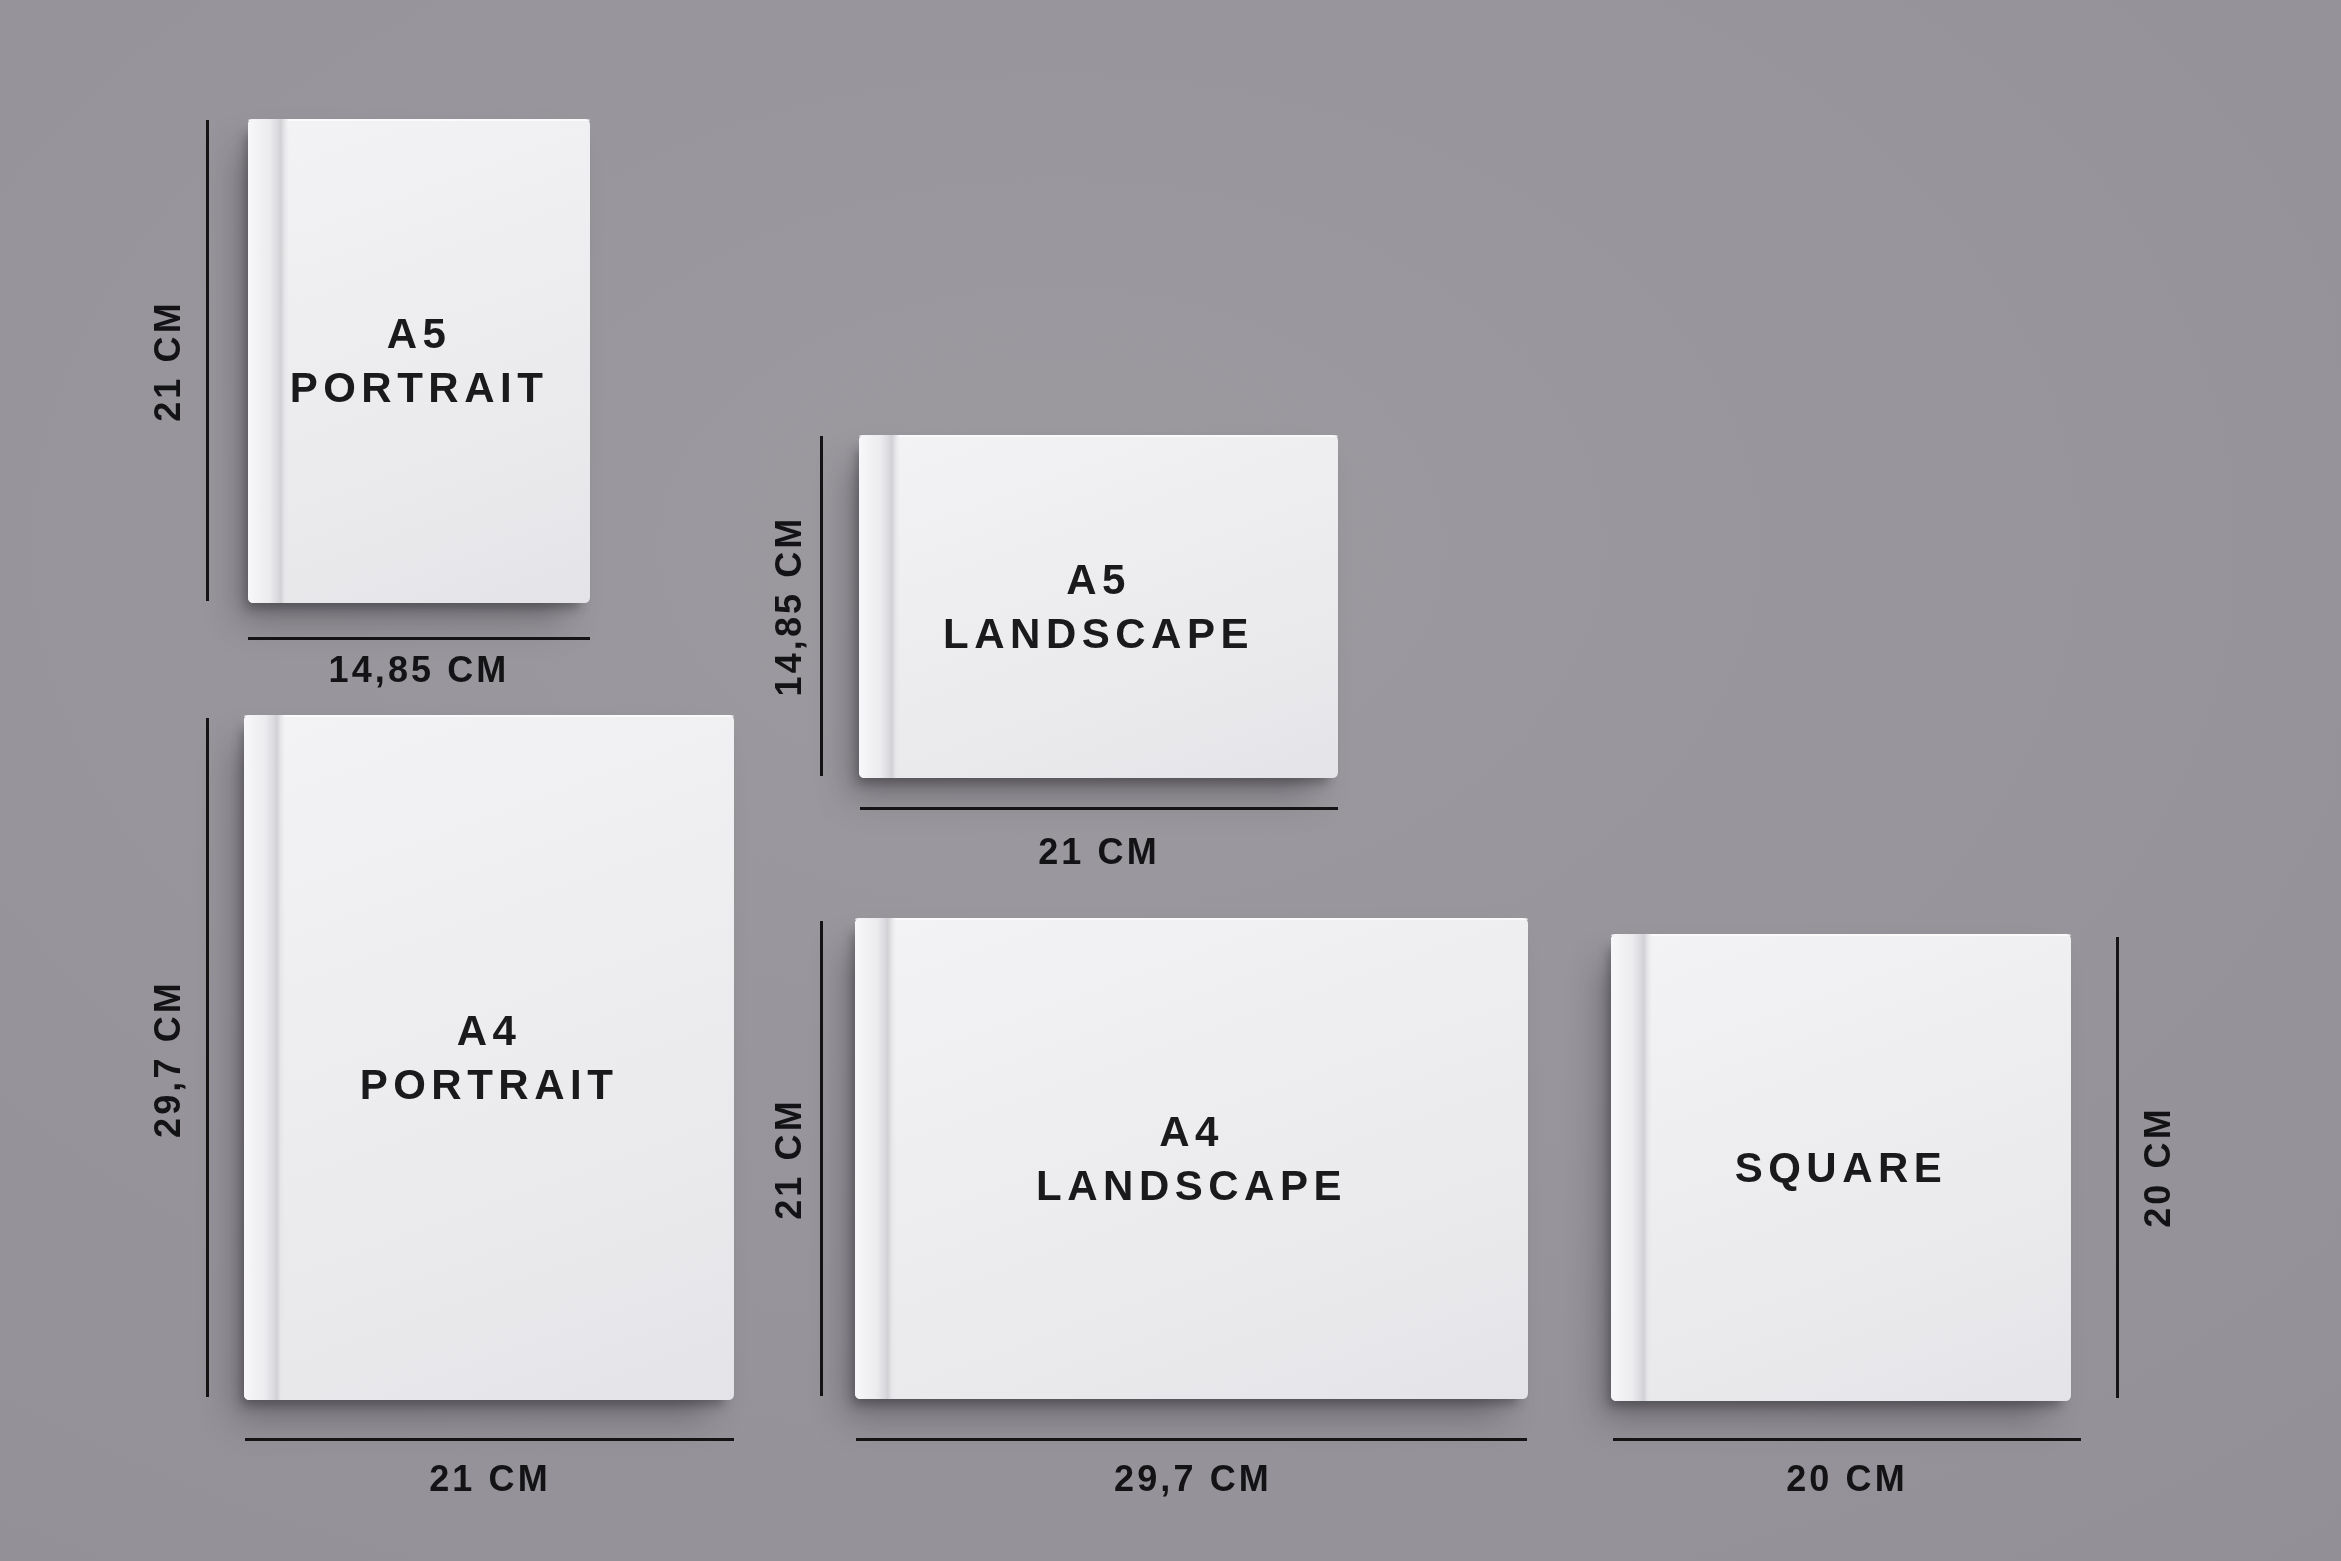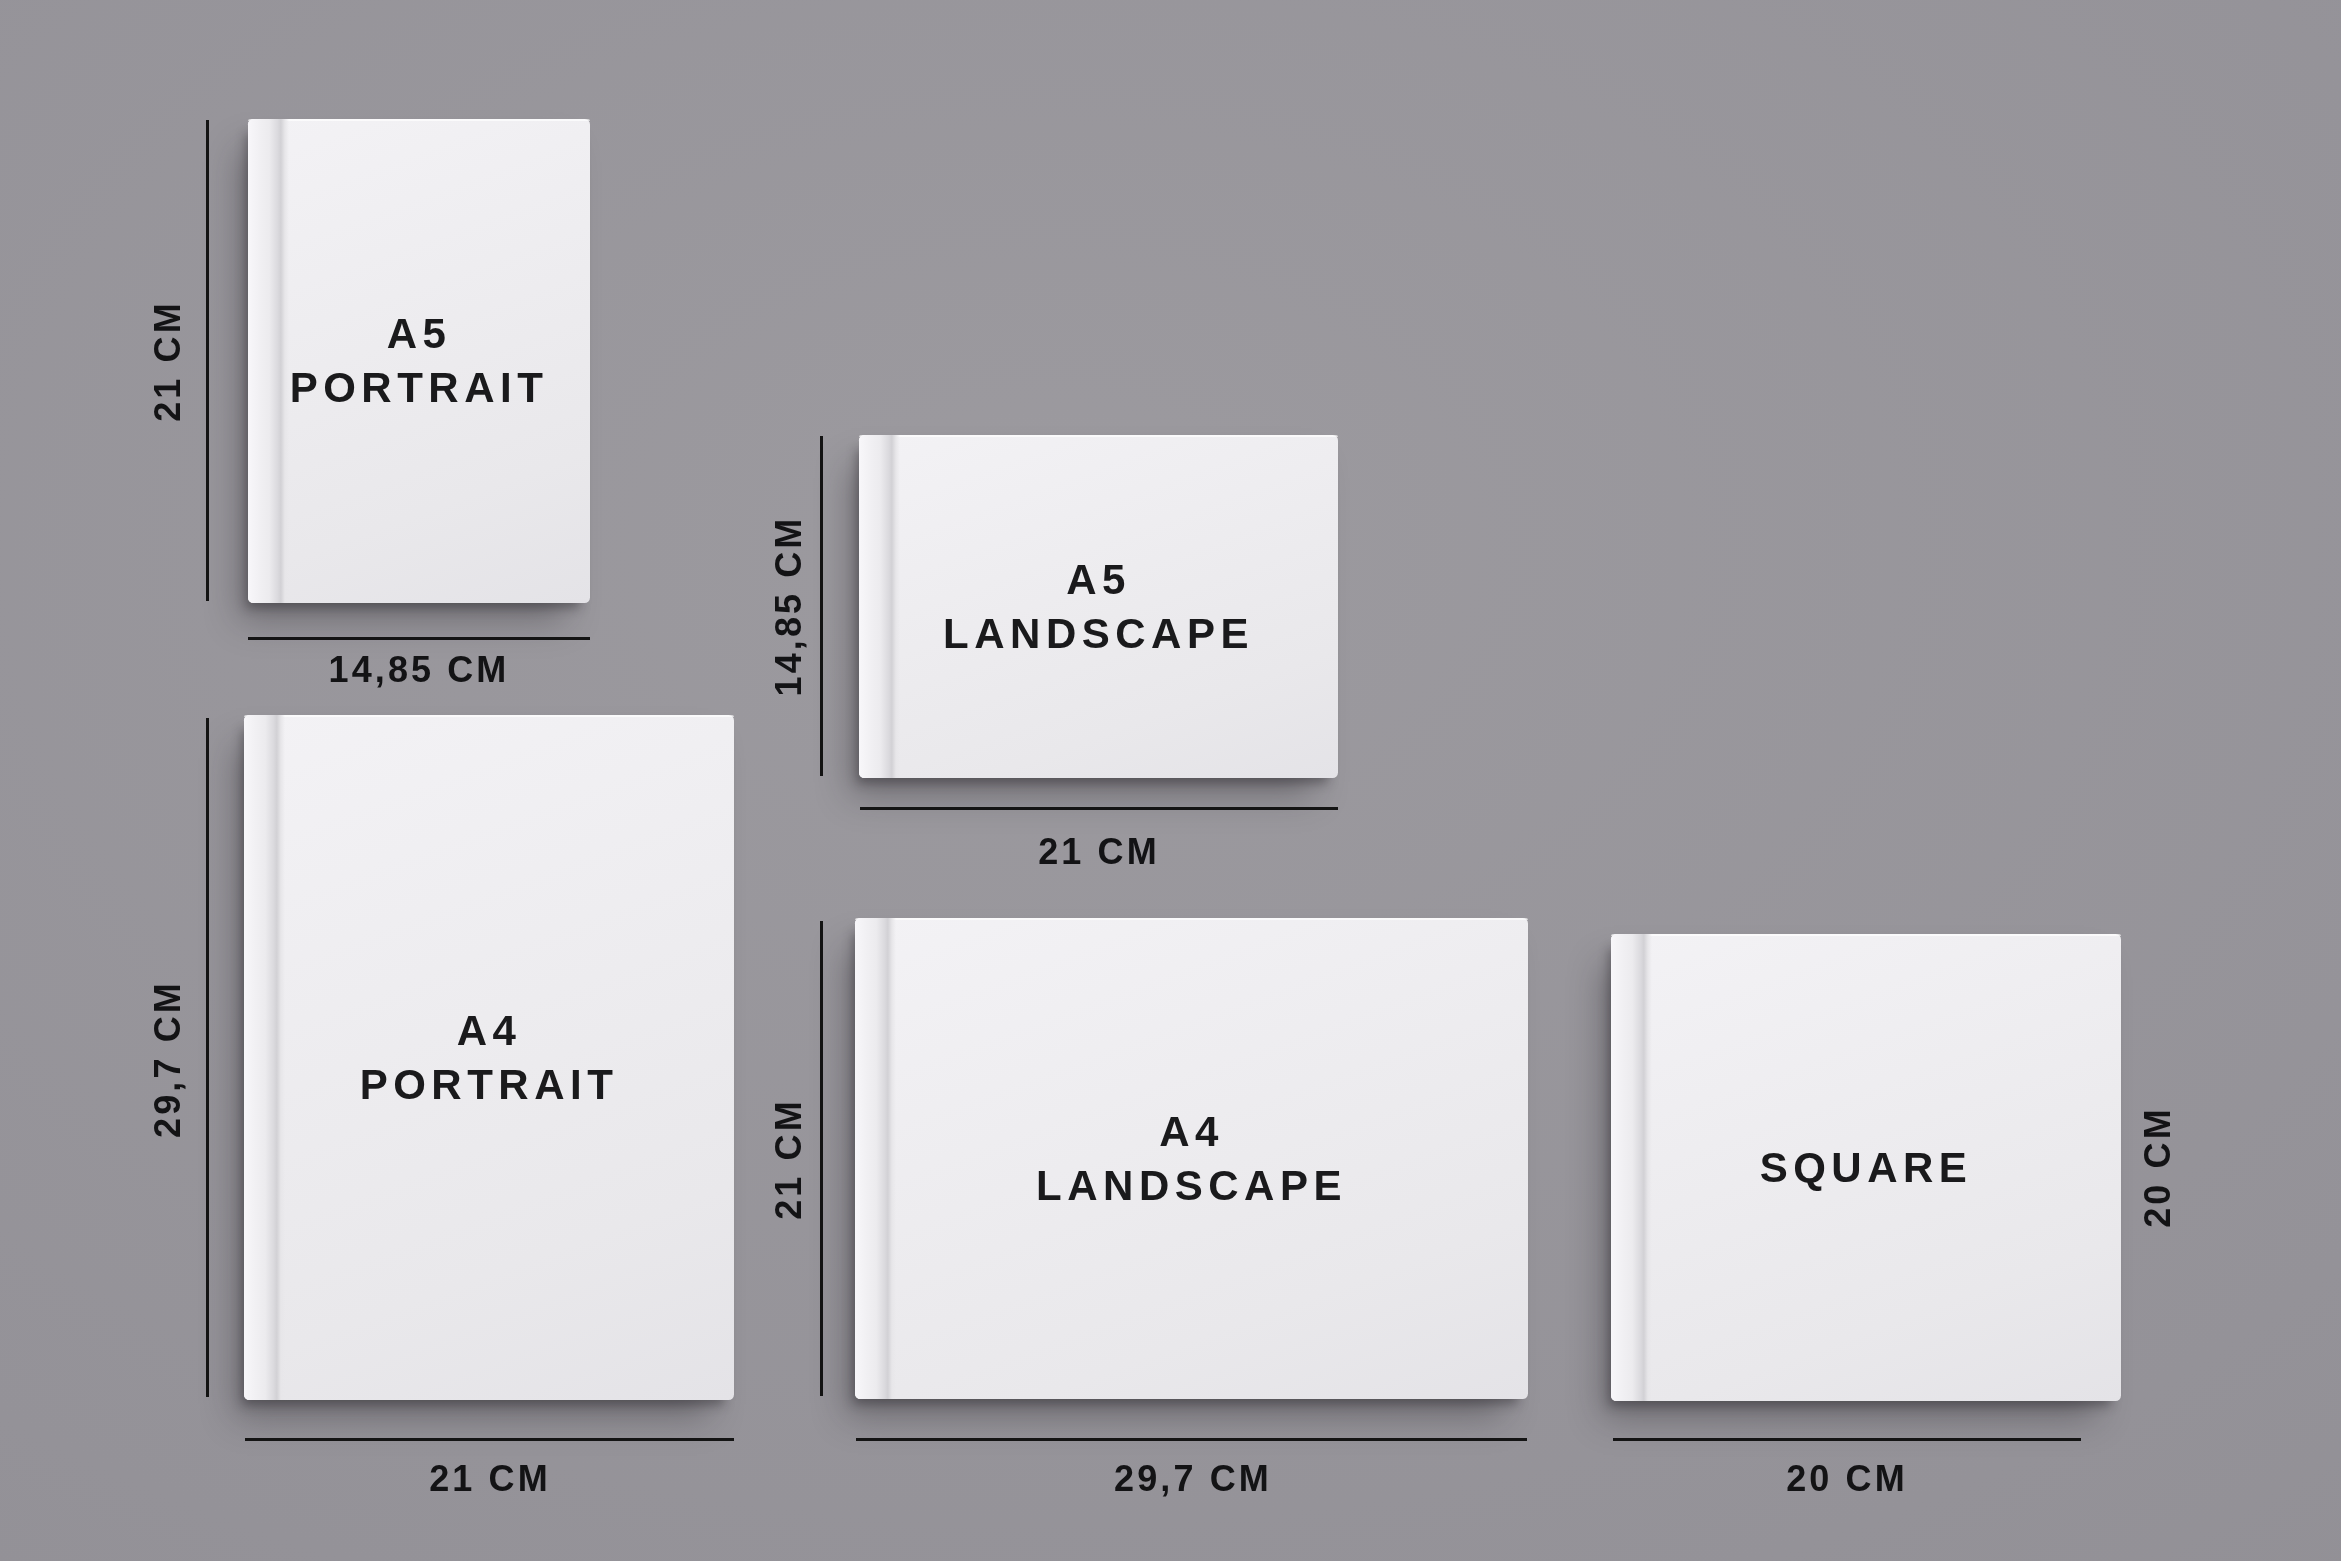--- a/index.html
+++ b/index.html
@@ -133,21 +133,21 @@
         <span class="title-line">LANDSCAPE</span>
       </div>
     </div>
     <div class="hline" style="left: 856px; top: 1438px; width: 671px;"></div>
     <div class="hlabel" style="left: 1193px; top: 1479px;">29,7 CM</div>
   </div>
 
   <div class="book-fig">
     <div class="vline" style="left: 2116px; top: 937px; height: 461px;"></div>
     <div class="vlabel" style="left: 2158px; top: 1167px;">20 CM</div>
-    <div class="book" style="left: 1611px; top: 934px; width: 510px; height: 467px;">
+    <div class="book" style="left: 1611px; top: 934px; width: 460px; height: 467px;">
       <div class="spine"></div>
       <div class="title">
         <span class="title-line">SQUARE</span>
 
       </div>
     </div>
     <div class="hline" style="left: 1613px; top: 1438px; width: 468px;"></div>
     <div class="hlabel" style="left: 1847px; top: 1479px;">20 CM</div>
   </div>
 </div>

